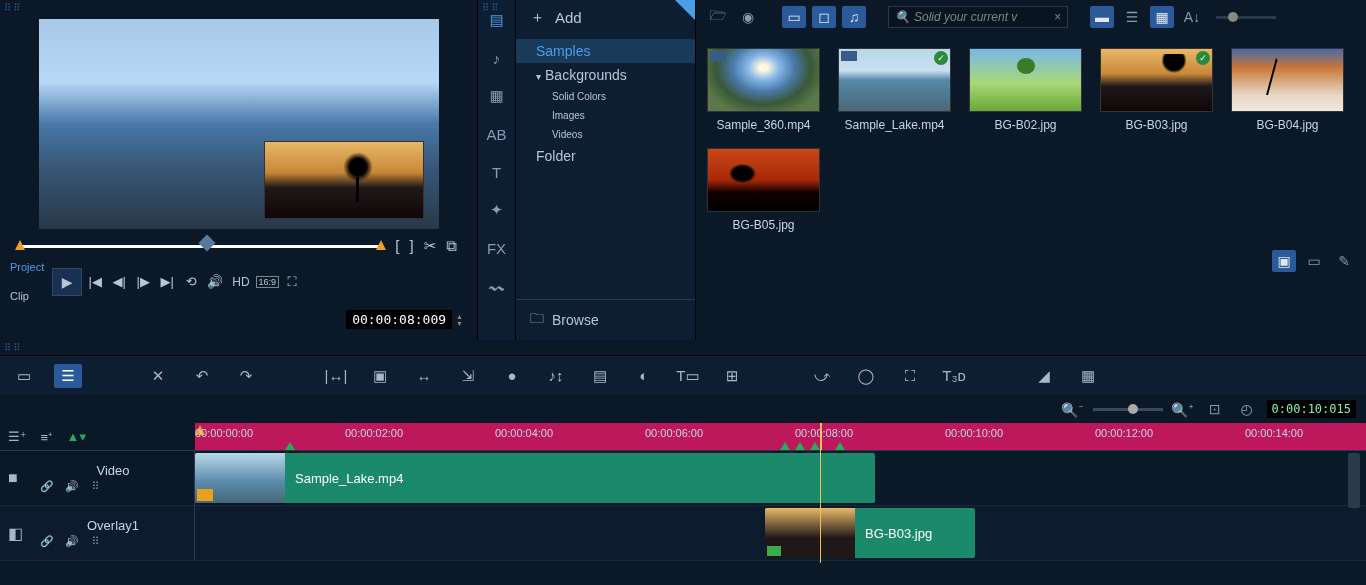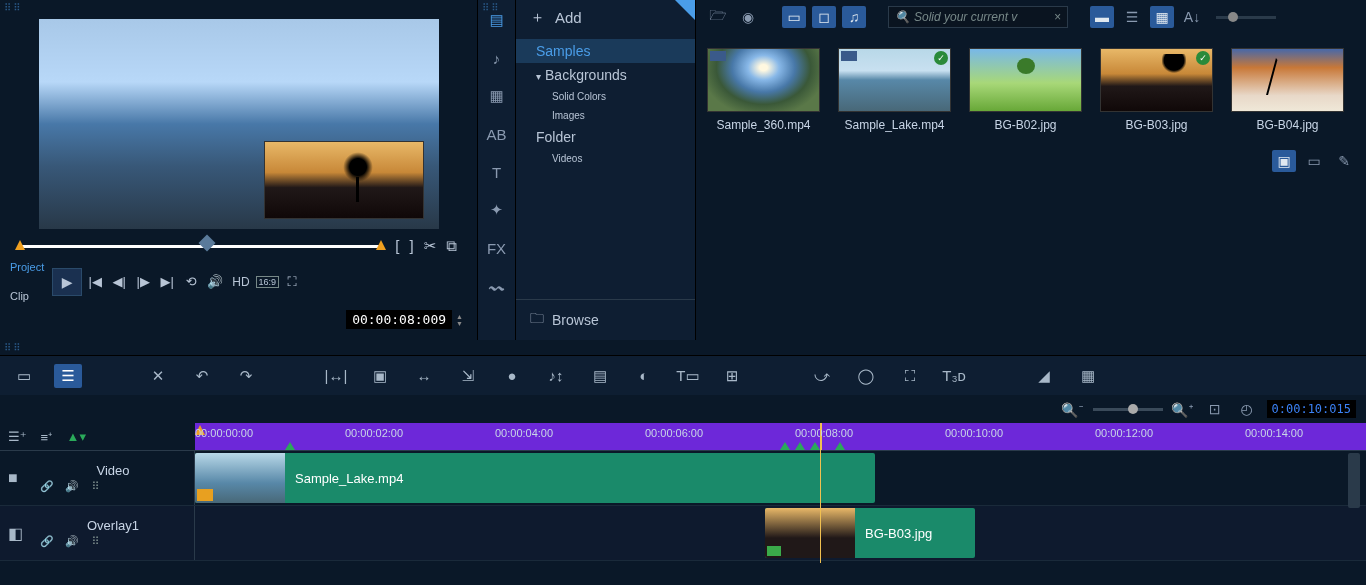--- a/index.html
+++ b/index.html
@@ -89,29 +89,29 @@
 
 .timeline-toolbar { height: 40px; background: #0e1e32; display: flex; align-items: center; padding: 0 10px; gap: 16px; border-top: 1px solid #000; }
 .tl-btn { width: 28px; height: 24px; display: flex; align-items: center; justify-content: center; cursor: pointer; font-size: 15px; color: #a8b8c8; }
 .tl-btn.active { background: #2a5a9a; color: #fff; border-radius: 2px; }
 .tl-spacer { width: 30px; }
 
 
 .zoom-row { height: 28px; background: #0a1828; display: flex; align-items: center; justify-content: flex-end; padding: 0 10px; gap: 8px; }
 .zoom-slider { width: 70px; height: 3px; background: #3a4a5a; position: relative; }
 .zoom-slider::after { content: ""; position: absolute; left: 35px; top: -4px; width: 10px; height: 10px; background: #aaa; border-radius: 50%; }
-.proj-timecode { background: #000; color: #3b82f6; font-family: monospace; font-size: 12px; padding: 2px 5px; }
+.proj-timecode { background: #000; color: #86efac; font-family: monospace; font-size: 12px; padding: 2px 5px; }
 
 
 .timeline { flex: 1; background: #0a1828; display: flex; flex-direction: column; }
 .ruler-row { display: flex; height: 28px; border-bottom: 1px solid #2a3a4a; }
 .track-head-space { width: 195px; display: flex; align-items: center; padding: 0 8px; gap: 14px; }
 .track-head-btn { font-size: 13px; color: #a8b8c8; cursor: pointer; }
 .green-tri { color: #2aaa5a; }
-.ruler { flex: 1; position: relative; background: #6d28d9; }
+.ruler { flex: 1; position: relative; background: #be185d; }
 .ruler-tick { position: absolute; top: 4px; font-size: 11px; color: #c8d5e6; }
 .marker { position: absolute; bottom: 0; width: 0; height: 0; border-left: 5px solid transparent; border-right: 5px solid transparent; }
 .marker.green { border-bottom: 8px solid #2aaa5a; }
 .marker.orange { border-bottom: 10px solid #f0a020; top: 2px; }
 .playhead-ruler { position: absolute; top: 0; width: 2px; height: 100%; background: #f0c050; }
 
 .track-row { display: flex; height: 55px; border-bottom: 1px solid #1a2a3a; position: relative; }
 .track-row:nth-child(odd) { background: #0e1a2e; }
 .track-head { width: 195px; display: flex; align-items: center; padding: 0 8px; border-right: 1px solid #2a3a4a; }
 .track-icon { width: 32px; font-size: 16px; color: #a8b8c8; }
@@ -198,22 +198,22 @@
         <div class="add-btn">
           <span>＋</span>
           <span>Add</span>
           <div class="add-corner"></div>
         </div>
         <div class="tree-items">
           <div class="tree-item selected">Samples</div>
           <div class="tree-item expandable">Backgrounds</div>
           <div class="tree-item tree-sub">Solid Colors</div>
           <div class="tree-item tree-sub">Images</div>
+          <div class="tree-item tree-sub">Videos</div>
           <div class="tree-item">Folder</div>
-          <div class="tree-item tree-sub">Videos</div>
         </div>
         <div class="browse-btn">
           <span>🗀</span>
           <span>Browse</span>
         </div>
       </div>
       <div class="lib-content">
         <div class="lib-toolbar">
           <div class="tb-btn">🗁</div>
           <div class="tb-btn">◉</div>
@@ -254,20 +254,24 @@
             </div>
             <div class="thumb-item">
               <div class="thumb-img t-b03">
                 <div class="thumb-check">✓</div>
               </div>
               <div class="thumb-label">BG-B03.jpg</div>
             </div>
             <div class="thumb-item">
               <div class="thumb-img t-b04"></div>
               <div class="thumb-label">BG-B04.jpg</div>
+            </div>
+            <div class="thumb-item">
+              <div class="thumb-img t-b05"></div>
+              <div class="thumb-label">BG-B05.jpg</div>
             </div>
           </div>
         <div class="lib-footer">
           <div class="tb-btn blue">▣</div>
           <div class="tb-btn">▭</div>
           <div class="tb-btn">✎</div>
         </div>
       </div>
     </div>
   </div>

